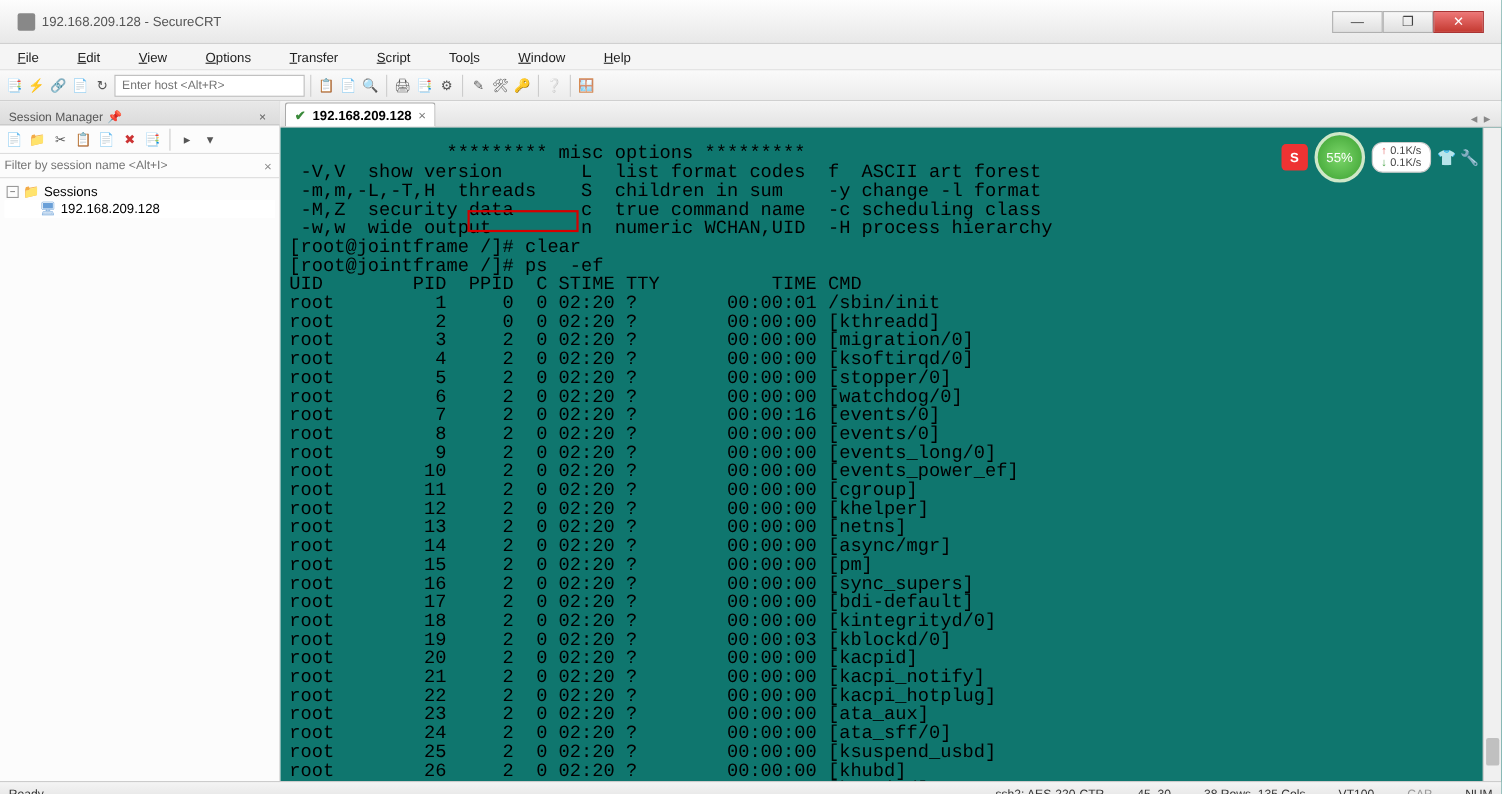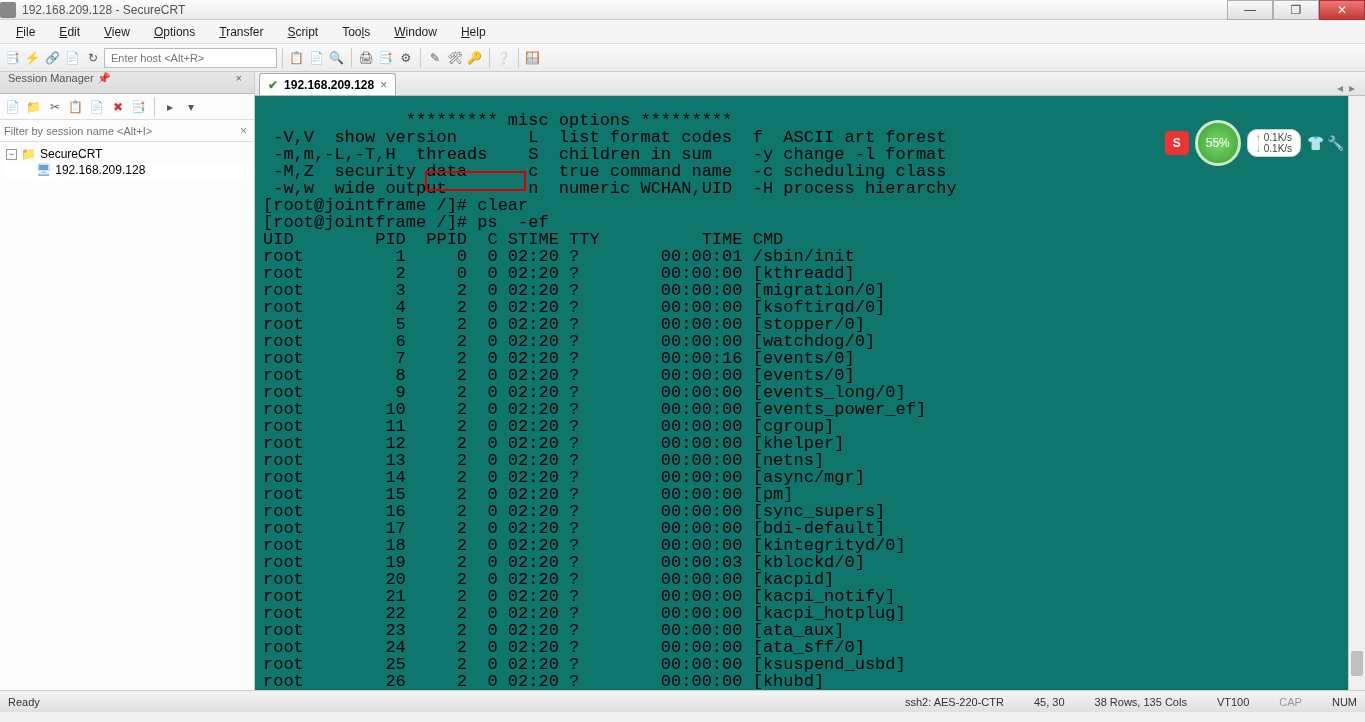--- a/index.html
+++ b/index.html
@@ -1,32 +1,32 @@
 <!DOCTYPE html>
 <html><head>
 <meta charset="utf-8">
 <style>
 * { margin: 0; padding: 0; box-sizing: border-box; }
 body { font-family: "Segoe UI", Tahoma, sans-serif; font-size: 12px; background: #f0f0f0; overflow: hidden; width: 1365px; height: 722px; }
-.titlebar { height: 20px; background: linear-gradient(#fdfdfd,#e8e8e8); display: flex; align-items: center; padding: 0 0; border-bottom: 1px solid #d0d0d0; }
+.titlebar { height: 40px; background: linear-gradient(#fdfdfd,#e8e8e8); display: flex; align-items: center; padding: 0 16px; border-bottom: 1px solid #d0d0d0; }
 .titlebar .icon { width: 16px; height: 16px; margin-right: 6px; background: #888; border-radius: 2px; }
 .titlebar .title { flex: 1; color: #555; }
 .winbtns { display: flex; gap: 0; margin-left: auto; }
 .winbtn { width: 46px; height: 20px; display: flex; align-items: center; justify-content: center; border: 1px solid #b0b0b0; background: linear-gradient(#f8f8f8,#e0e0e0); font-size: 12px; color: #444; }
 .winbtn.close { background: linear-gradient(#e77,#c43a31); color: #fff; border-color: #a33; }
-.menubar { height: 24px; background: #f5f5f5; display: flex; align-items: center; padding: 0 8px; gap: 8px; border-bottom: 1px solid #ddd; }
+.menubar { height: 24px; background: #f5f5f5; display: flex; align-items: center; padding: 0 8px; gap: 19px; border-bottom: 1px solid #ddd; }
 .menubar span { padding: 2px 8px; color: #222; }
 .menubar span u { text-decoration: underline; }
 .toolbar { height: 28px; background: linear-gradient(#fafafa,#ececec); display: flex; align-items: center; padding: 0 4px; gap: 2px; border-bottom: 1px solid #ccc; }
 .tbtn { width: 18px; height: 18px; display: inline-flex; align-items: center; justify-content: center; font-size: 12px; color: #555; }
 .hostinput { width: 173px; height: 20px; border: 1px solid #bbb; padding: 0 6px; color: #888; font-size: 11px; background: #fff; }
 .sep { width: 1px; height: 20px; background: #ccc; margin: 0 3px; }
 .main { display: flex; height: 618px; }
 .sidebar { width: 255px; background: #fcfcfc; border-right: 1px solid #ccc; display: flex; flex-direction: column; }
-.sm-title { height: 22px; background: linear-gradient(#e8e8e8,#dcdcdc); display: flex; align-items: flex-start; padding: 0 8px; color: #555; border-bottom: 1px solid #bbb; font-size: 11px; }
+.sm-title { height: 22px; background: linear-gradient(#e8e8e8,#dcdcdc); display: flex; align-items: flex-end; padding: 0 8px; color: #555; border-bottom: 1px solid #bbb; font-size: 11px; }
 .sm-title .x { margin-left: auto; color: #666; cursor: pointer; padding: 0 4px; }
 .sm-title .pin { margin-left: 4px; color: #666; }
 .sm-toolbar { height: 26px; display: flex; align-items: center; padding: 0 4px; gap: 3px; border-bottom: 1px solid #ddd; }
 .sm-toolbar .tbtn { width: 18px; height: 18px; }
 .sm-filter { height: 22px; display: flex; align-items: center; border-bottom: 1px solid #ddd; padding: 0 4px; }
 .sm-filter input { flex: 1; border: none; outline: none; color: #888; font-size: 11px; background: transparent; }
 .sm-filter .x { color: #888; cursor: pointer; padding: 0 3px; }
 .tree { flex: 1; padding: 4px; overflow: auto; font-size: 12px; }
 .tree-row { display: flex; align-items: center; gap: 4px; padding: 1px 2px; }
 .tree-row.sel { background: #fff; }
@@ -122,21 +122,21 @@
       <span class="tbtn">▾</span>
     </div>
     <div class="sm-filter">
       <input placeholder="Filter by session name &lt;Alt+I&gt;" style="">
       <span class="x">×</span>
     </div>
     <div class="tree">
       <div class="tree-row">
         <span class="toggle">−</span>
         <span class="folder-icon">📁</span>
-        <span>SecureCRT</span>
+        <span>Sessions</span>
       </div>
       <div class="tree-row sel" style="padding-left:32px">
         <span class="host-icon">🖥</span>
         <span>192.168.209.128</span>
       </div>
     </div>
   </div>
 
   <div class="content">
     <div class="tabbar">

